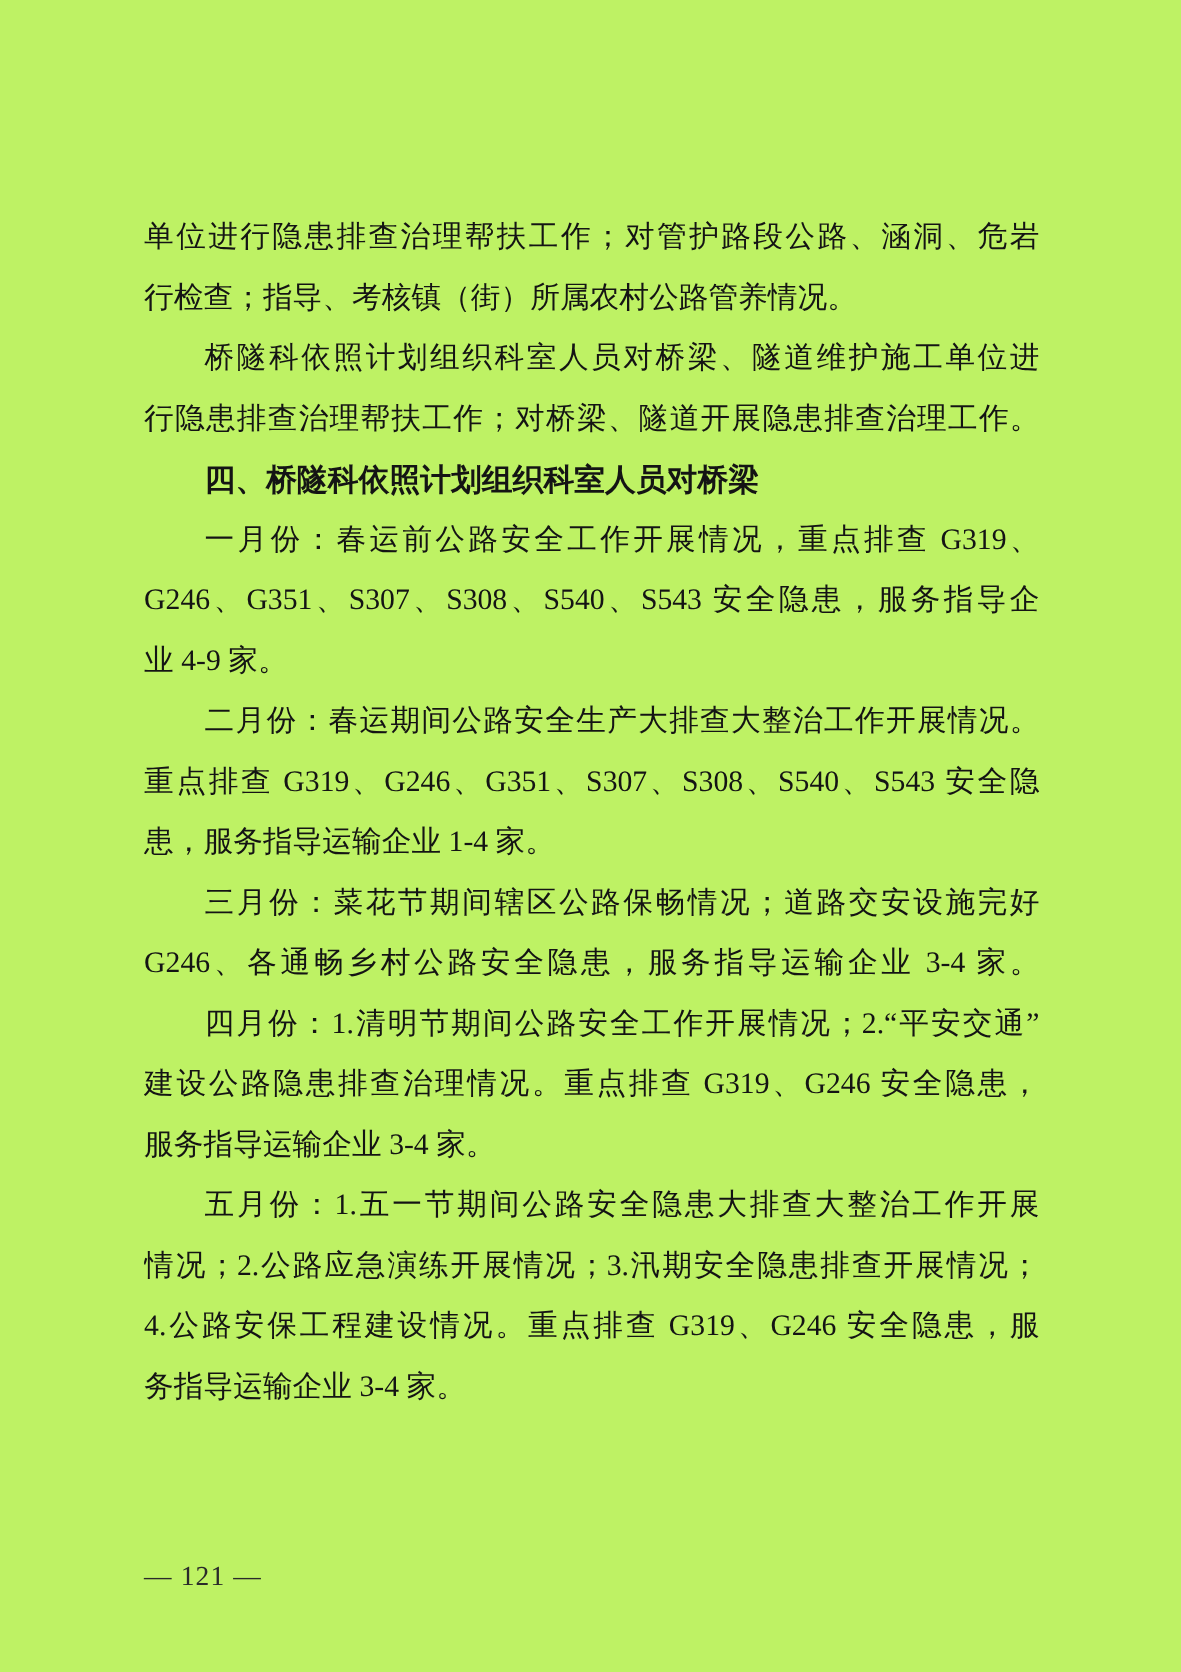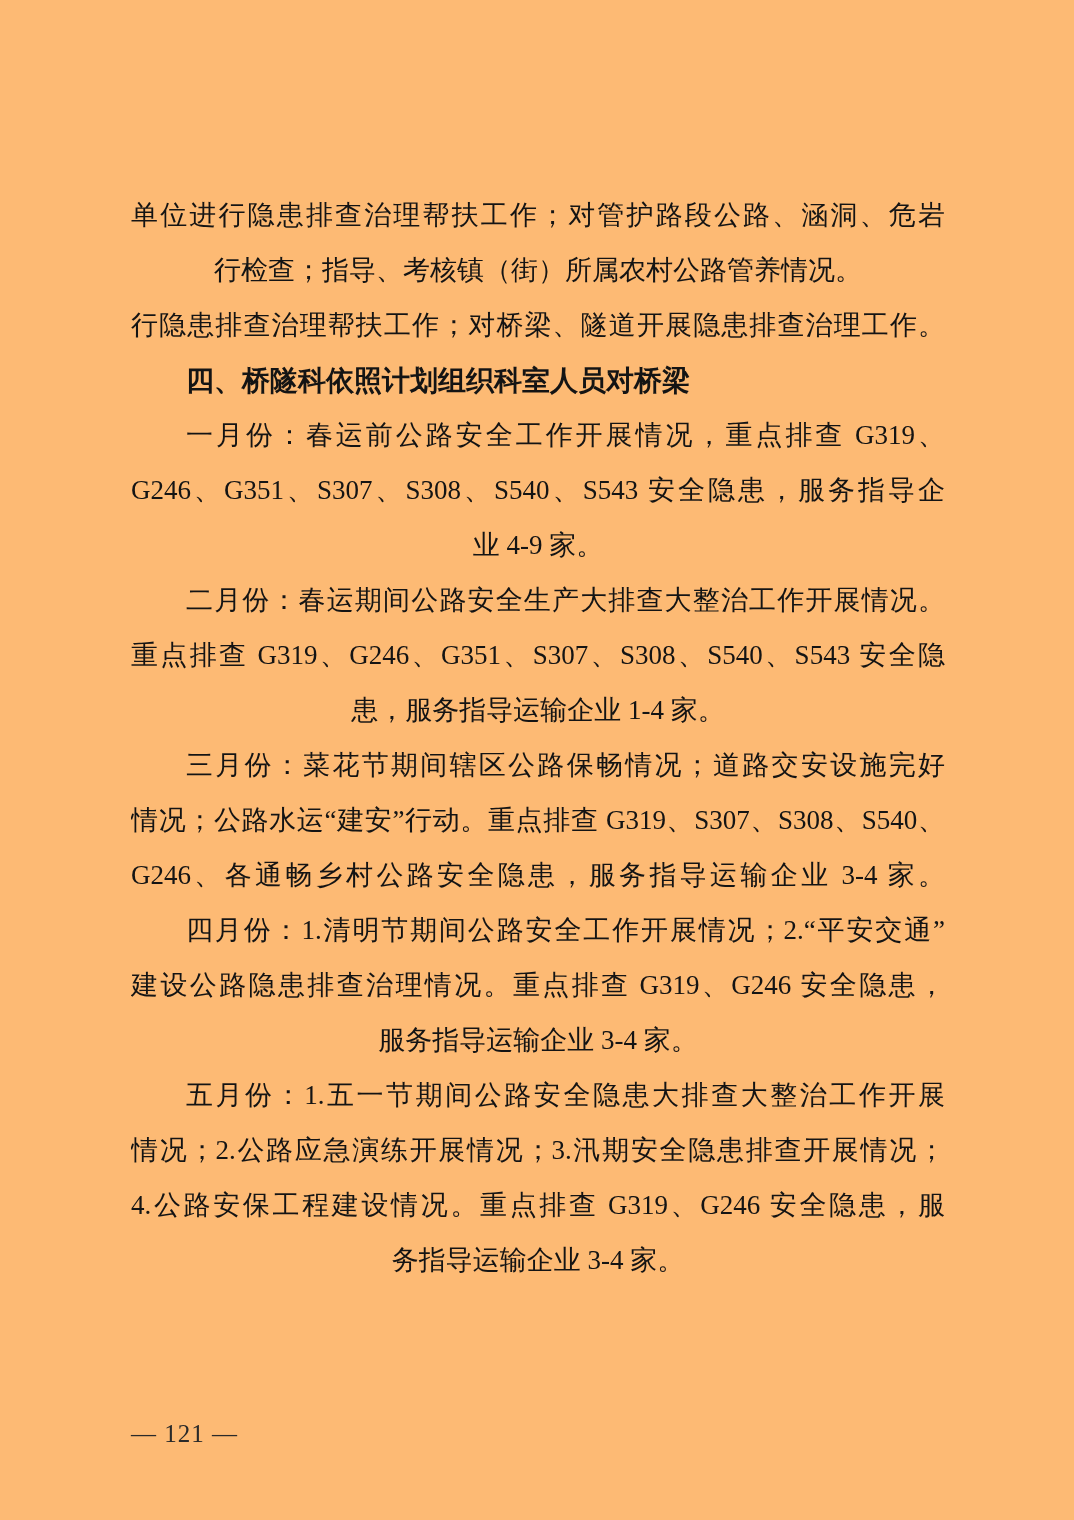--- a/index.html
+++ b/index.html
@@ -11,37 +11,37 @@
     width: 1074px;
     height: 1520px;
     position: relative;
     font-family: "Liberation Serif", "DejaVu Serif", serif;
     color: #141414;
     overflow: hidden;
   }
   .page {
     position: absolute;
     inset: 0;
-    background: #fdba74;
+    background: #bef264;
   }
   .doc-body {
     position: absolute;
     left: 131px;
     top: 188px;
     width: 814px;
   }
   .para {
     margin: 0;
     padding: 0;
   }
   .line {
     font-size: 27px;
     line-height: 55px;
     height: 55px;
-    text-align: center;
+    text-align: left;
     white-space: normal;
     overflow: hidden;
   }
   .line.full {
     text-align: justify;
     text-align-last: justify;
   }
   .line.indent {
     text-indent: 55px;
   }
@@ -66,38 +66,38 @@
 </head>
 <body>
 
 <main class="page">
   <section class="doc-body" id="doc-body">
       <div class="para body">
         <div class="line full">单位进行隐患排查治理帮扶工作；对管护路段公路、涵洞、危岩</div>
         <div class="line">行检查；指导、考核镇（街）所属农村公路管养情况。</div>
       </div>
       <div class="para body">
+        <div class="line full indent">桥隧科依照计划组织科室人员对桥梁、隧道维护施工单位进</div>
         <div class="line full">行隐患排查治理帮扶工作；对桥梁、隧道开展隐患排查治理工作。</div>
       </div>
       <div class="para heading">
         <div class="line indent">四、桥隧科依照计划组织科室人员对桥梁</div>
       </div>
       <div class="para body">
         <div class="line full indent">一月份：春运前公路安全工作开展情况，重点排查 G319、</div>
         <div class="line full">G246、G351、S307、S308、S540、S543 安全隐患，服务指导企</div>
         <div class="line">业 4-9 家。</div>
       </div>
       <div class="para body">
         <div class="line full indent">二月份：春运期间公路安全生产大排查大整治工作开展情况。</div>
         <div class="line full">重点排查 G319、G246、G351、S307、S308、S540、S543 安全隐</div>
         <div class="line">患，服务指导运输企业 1-4 家。</div>
       </div>
       <div class="para body">
         <div class="line full indent">三月份：菜花节期间辖区公路保畅情况；道路交安设施完好</div>
-        <div class="line full">情况；公路水运“建安”行动。重点排查 G319、S307、S308、S540、</div>
         <div class="line full">G246、各通畅乡村公路安全隐患，服务指导运输企业 3-4 家。</div>
       </div>
       <div class="para body">
         <div class="line full indent">四月份：1.清明节期间公路安全工作开展情况；2.“平安交通”</div>
         <div class="line full">建设公路隐患排查治理情况。重点排查 G319、G246 安全隐患，</div>
         <div class="line">服务指导运输企业 3-4 家。</div>
       </div>
       <div class="para body">
         <div class="line full indent">五月份：1.五一节期间公路安全隐患大排查大整治工作开展</div>
         <div class="line full">情况；2.公路应急演练开展情况；3.汛期安全隐患排查开展情况；</div>

